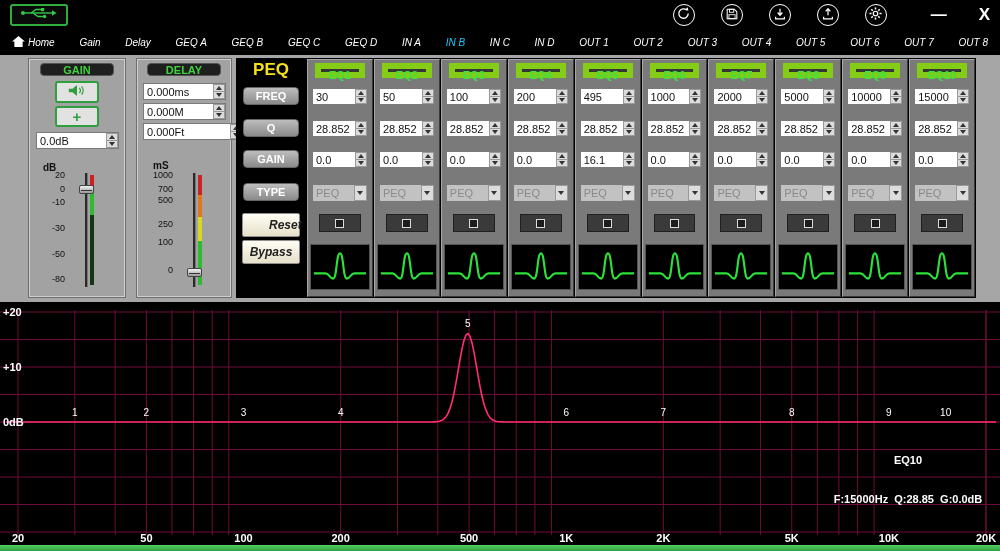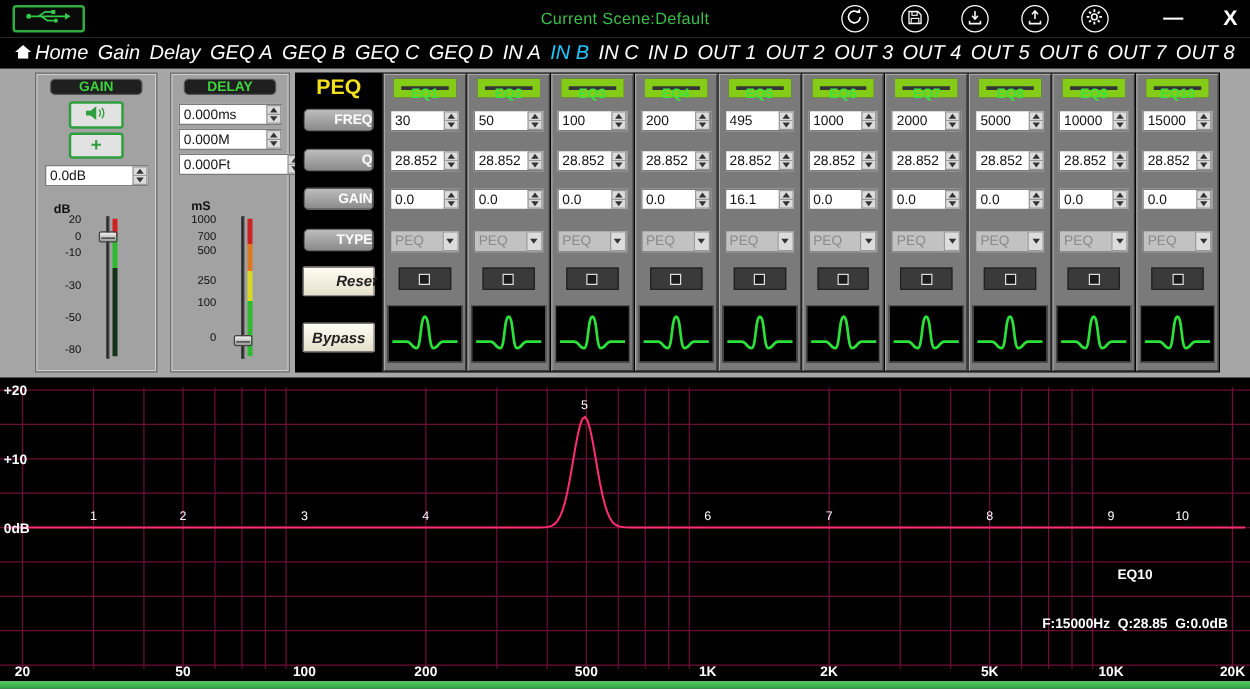--- a/index.html
+++ b/index.html
@@ -16,21 +16,21 @@
   .tb-icons { position:absolute; right:10px; top:4px; height:22px; display:flex; align-items:center; gap:26px; }
   .tbtn { width:22px; height:22px; border:1.5px solid #fff; border-radius:50%;
     display:flex; align-items:center; justify-content:center; cursor:pointer; background:transparent; }
   .winbtn { color:#fff; font-weight:bold; font-size:15px; background:none; border:none; cursor:pointer; line-height:22px;}
   .minimize { margin-left:18px; font-size:16px; }
   .close { font-size:17px; margin-left:6px;}
 
   
   .tabbar { position:absolute; top:30px; left:0; width:1000px; height:25px; background:#000;
     display:flex; align-items:center; justify-content:space-between; padding:0 12px; }
-  .tab { color:#fff; font-size:16px; font-style:italic; cursor:pointer; white-space:nowrap;
+  .tab { color:#fff; font-size:10px; font-style:italic; cursor:pointer; white-space:nowrap;
     display:flex; align-items:center; gap:3px; background:none; border:none; font-family:"Liberation Sans",sans-serif;}
   .tab.active { color:#1ec8ff; }
 
   
   .main { position:absolute; top:55px; left:0; width:1000px; height:247px; background:#a6a6a6; }
   .panelbox { position:absolute; top:3px; height:240px; background:#a2a2a2;
     border:1px solid #6e6e6e; box-shadow:inset 0 0 0 1px #cfcfcf; }
   .panel-head { position:absolute; background:#1f1f1f; border:1px solid #555; border-radius:4px;
     color:#3fd43f; font-weight:bold; font-size:11px; text-align:center; line-height:12px; }
 
@@ -63,21 +63,21 @@
     background:linear-gradient(#f2f2f2,#9a9a9a); cursor:grab; }
   .fknob::after { content:""; position:absolute; left:1px; right:1px; top:3.5px; height:1px; background:#333; }
   .unit-label { position:absolute; font-size:10px; font-weight:bold; color:#111; }
 
   
   .peqcol { position:absolute; left:236px; top:3px; width:70px; height:240px; background:#000; }
   .peq-title { position:absolute; top:2px; left:0; width:70px; text-align:center;
     color:#f4e11c; font-weight:bold; font-size:17px; }
   .rowbtn { position:absolute; left:7px; width:56px; height:18px; border-radius:4px;
     background:linear-gradient(#bdbdbd,#8a8a8a); border:1px solid #666;
-    color:#fff; font-weight:bold; font-size:11px; text-align:right; line-height:16px; cursor:pointer; }
+    color:#fff; font-weight:bold; font-size:11px; text-align:center; line-height:16px; cursor:pointer; }
   .crmbtn { position:absolute; left:6px; width:58px; height:24px; border-radius:2px;
     background:linear-gradient(#fffdf4,#e6e0ca); border:1px solid #8f8f8f;
     color:#222; font-style:italic; font-weight:bold; font-size:12px; text-align:center; line-height:22px; cursor:pointer; }
 
   
   .strips { position:absolute; left:306px; top:3px; width:670px; height:240px; background:#000;
     display:flex; gap:1px; padding:1px; }
   .strip { flex:1; position:relative; background:#7a7a7a;
     border-top:1px solid #a8a8a8; border-left:1px solid #a8a8a8;
     border-right:1px solid #3a3a3a; border-bottom:1px solid #3a3a3a; }
@@ -119,21 +119,20 @@
           <circle cx="4" cy="7" r="2" fill="#35c94a"></circle>
           <path d="M6 7 H33" stroke="#35c94a" stroke-width="1.4" fill="none"></path>
           <path d="M12 7 L17 3.5 H22" stroke="#35c94a" stroke-width="1.4" fill="none"></path>
           <rect x="22" y="2" width="3.2" height="3.2" fill="#35c94a"></rect>
           <path d="M14 7 L19 10.5 H24" stroke="#35c94a" stroke-width="1.4" fill="none"></path>
           <circle cx="25.6" cy="10.5" r="1.7" fill="#35c94a"></circle>
           <path d="M33 4.3 L37.5 7 L33 9.7 Z" fill="#35c94a"></path>
         </svg>
       </span>
     </div>
-    <div class="scene-title">Current Scene:Default</div>
     <div class="tb-icons">
       <button class="tbtn">
         <span>
           <svg width="15" height="15" viewBox="0 0 16 16">
             <path d="M13 8 a5 5 0 1 1 -1.6 -3.6" fill="none" stroke="#fff" stroke-width="1.4"></path>
             <path d="M12.6 1.2 L13.1 5 L9.5 4 Z" fill="#fff"></path>
           </svg>
         </span>
       </button>
       <button class="tbtn">
@@ -327,21 +326,21 @@
       </div>
     </div>
 
     <div class="peqcol">
       <div class="peq-title">PEQ</div>
       <button class="rowbtn" style="top:29px;">FREQ</button>
       <button class="rowbtn" style="top:61px;">Q</button>
       <button class="rowbtn" style="top:92px;">GAIN</button>
       <button class="rowbtn" style="top:125px;">TYPE</button>
       <button class="crmbtn" style="top:155px;padding-left:26px;">Reset</button>
-      <button class="crmbtn" style="top:200px;">Bypass</button>
+      <button class="crmbtn" style="top:182px;">Bypass</button>
     </div>
 
     <div class="strips" id="strips">
         <div class="strip">
           <div class="strip-head">EQ1</div>
           <div class="spin sp-freq">
             <div class="val">30</div>
             <div class="btns">
               <span class="sbtn up"></span>
               <span class="sbtn dn"></span>

